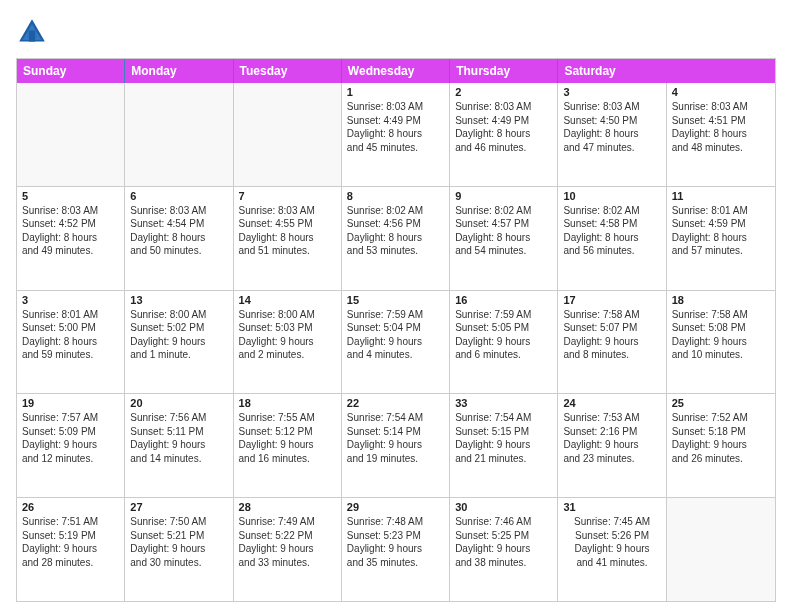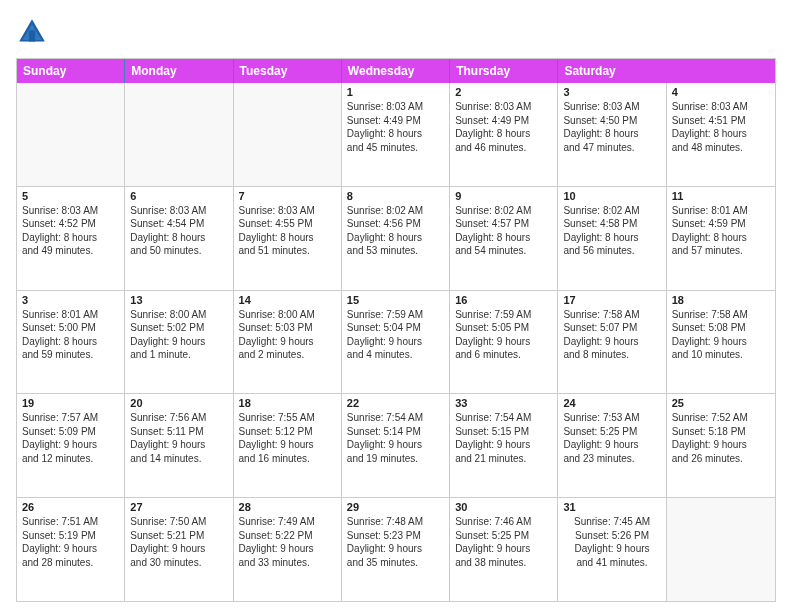--- a/index.html
+++ b/index.html
@@ -320,21 +320,21 @@
             <div class="cal-cell">
               <div class="day-num">33</div>
               <div class="info" style="white-space: pre-line;">Sunrise: 7:54 AM
 Sunset: 5:15 PM
 Daylight: 9 hours
 and 21 minutes.</div>
             </div>
             <div class="cal-cell">
               <div class="day-num">24</div>
               <div class="info" style="white-space: pre-line;">Sunrise: 7:53 AM
-Sunset: 5:25 PM
+Sunset: 2:16 PM
 Daylight: 9 hours
 and 23 minutes.</div>
             </div>
             <div class="cal-cell">
               <div class="day-num">25</div>
               <div class="info" style="white-space: pre-line;">Sunrise: 7:52 AM
 Sunset: 5:18 PM
 Daylight: 9 hours
 and 26 minutes.</div>
             </div>

